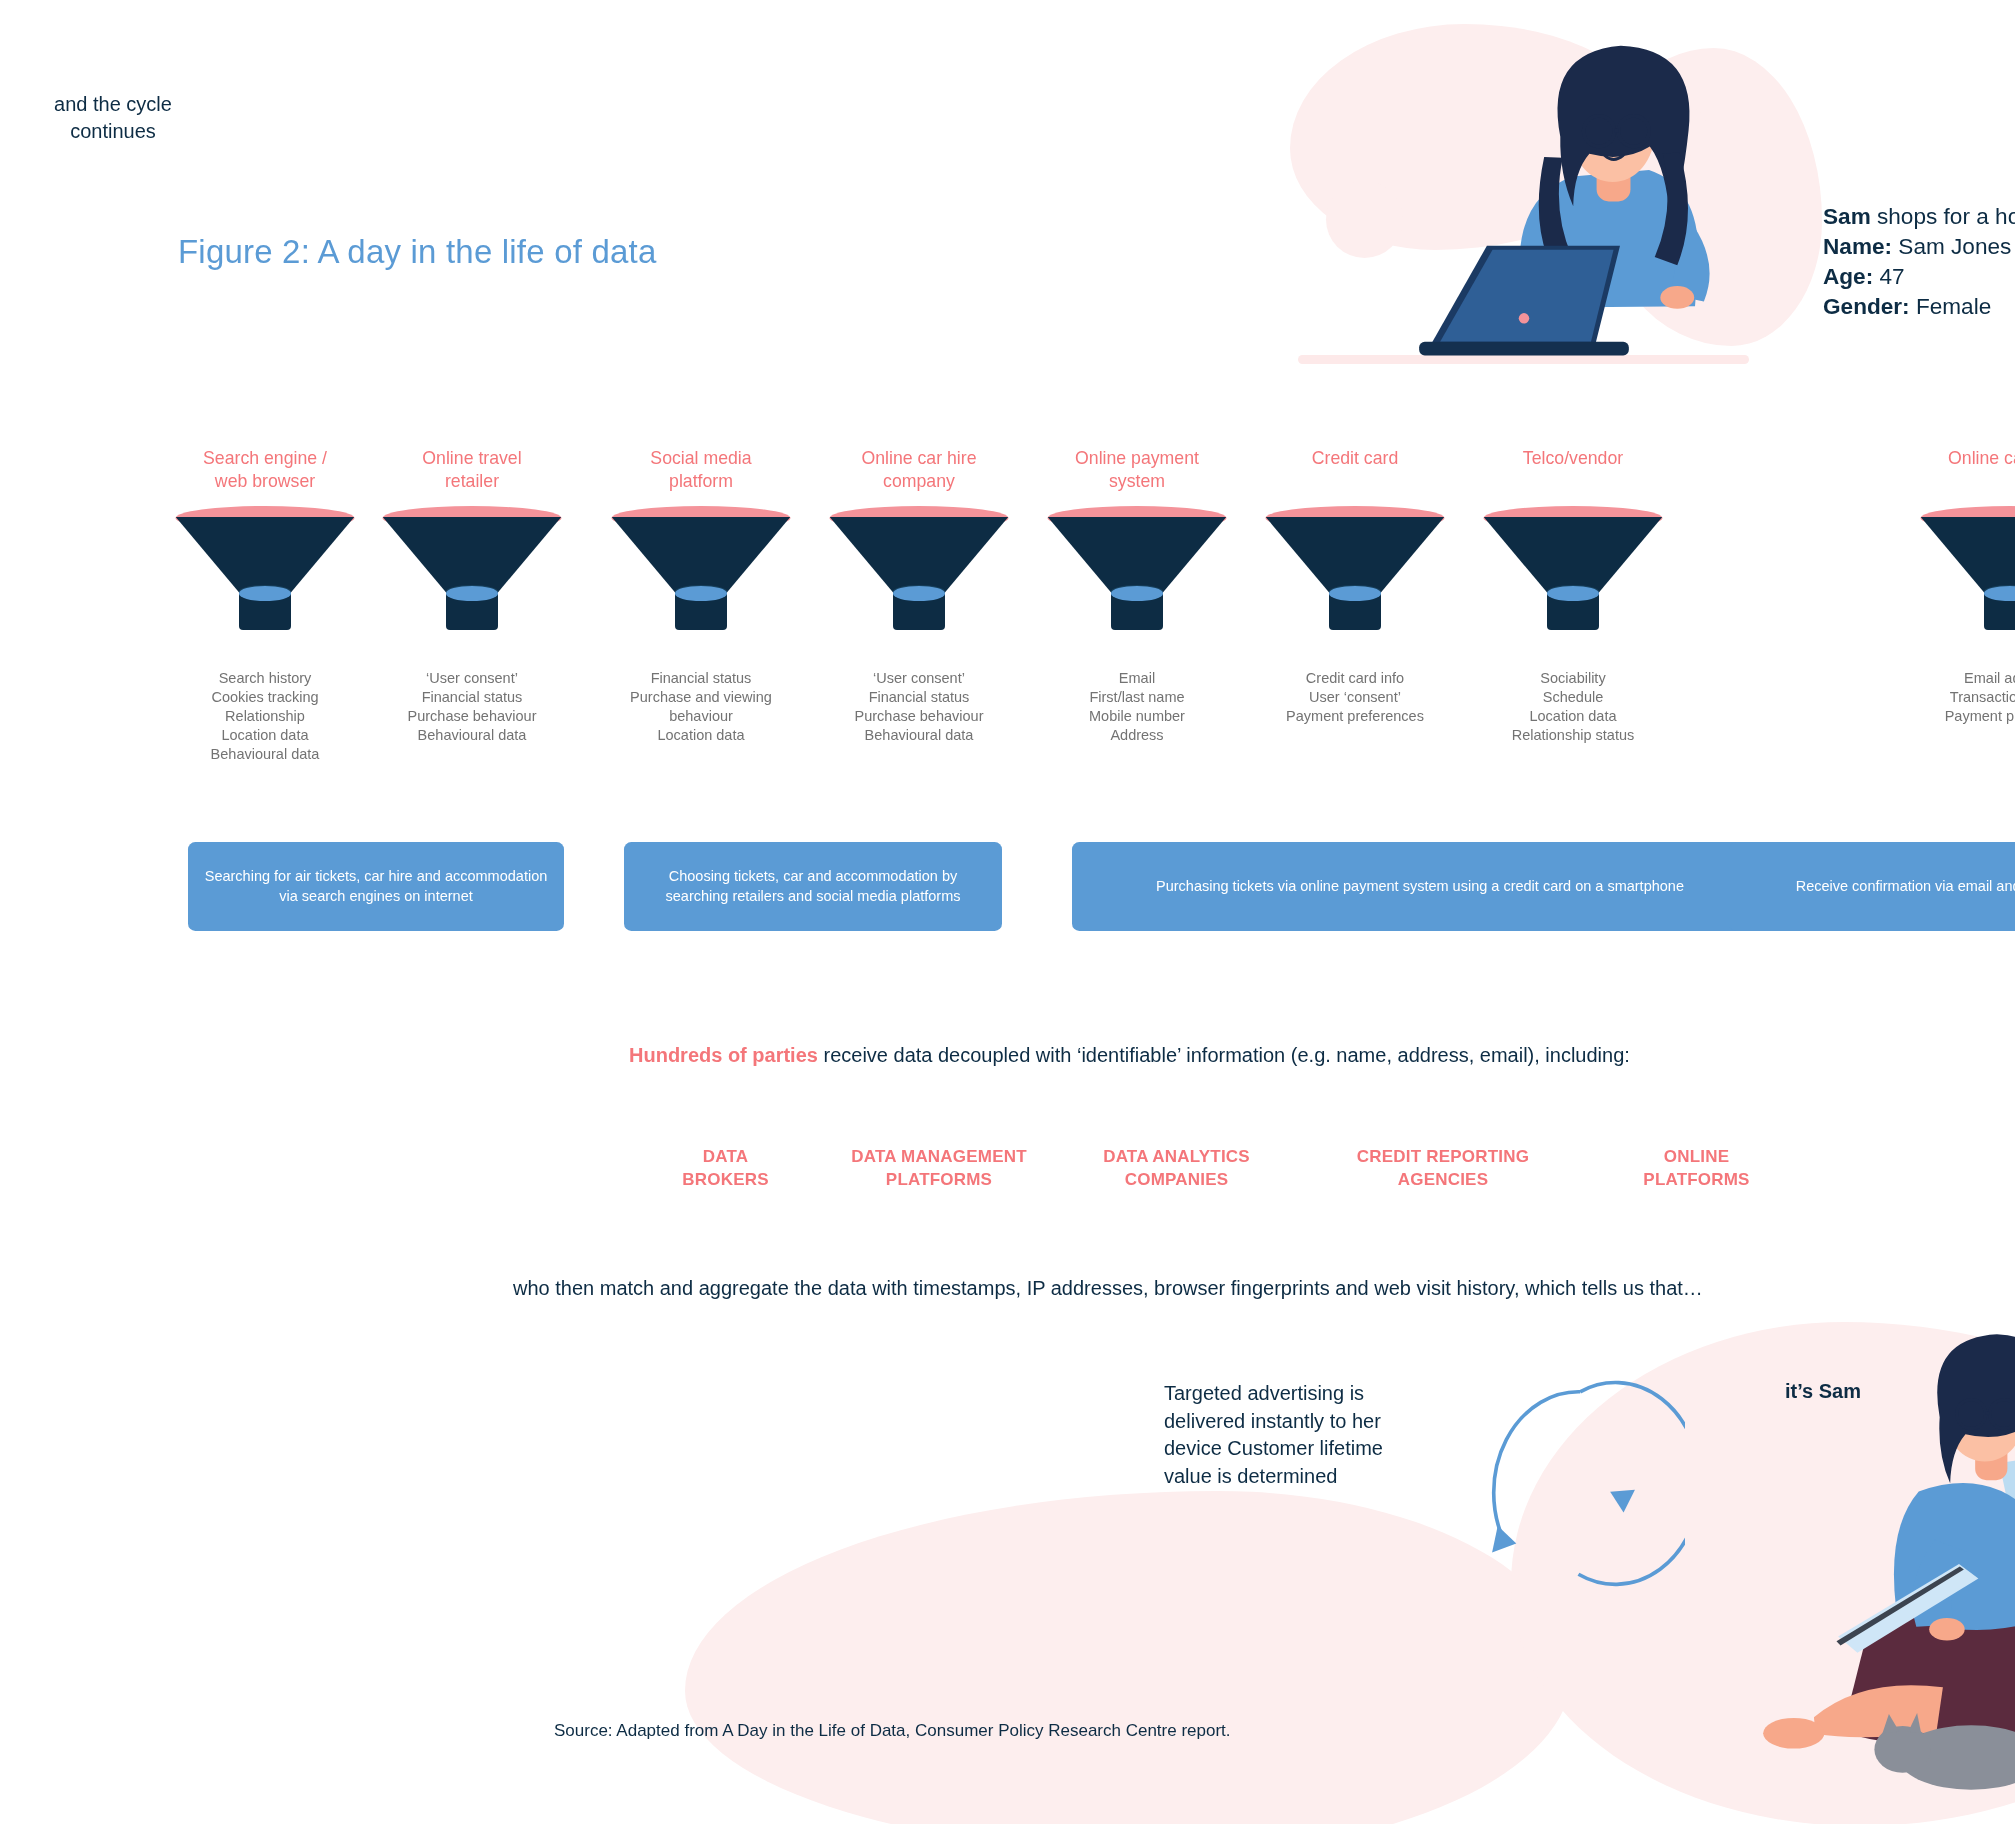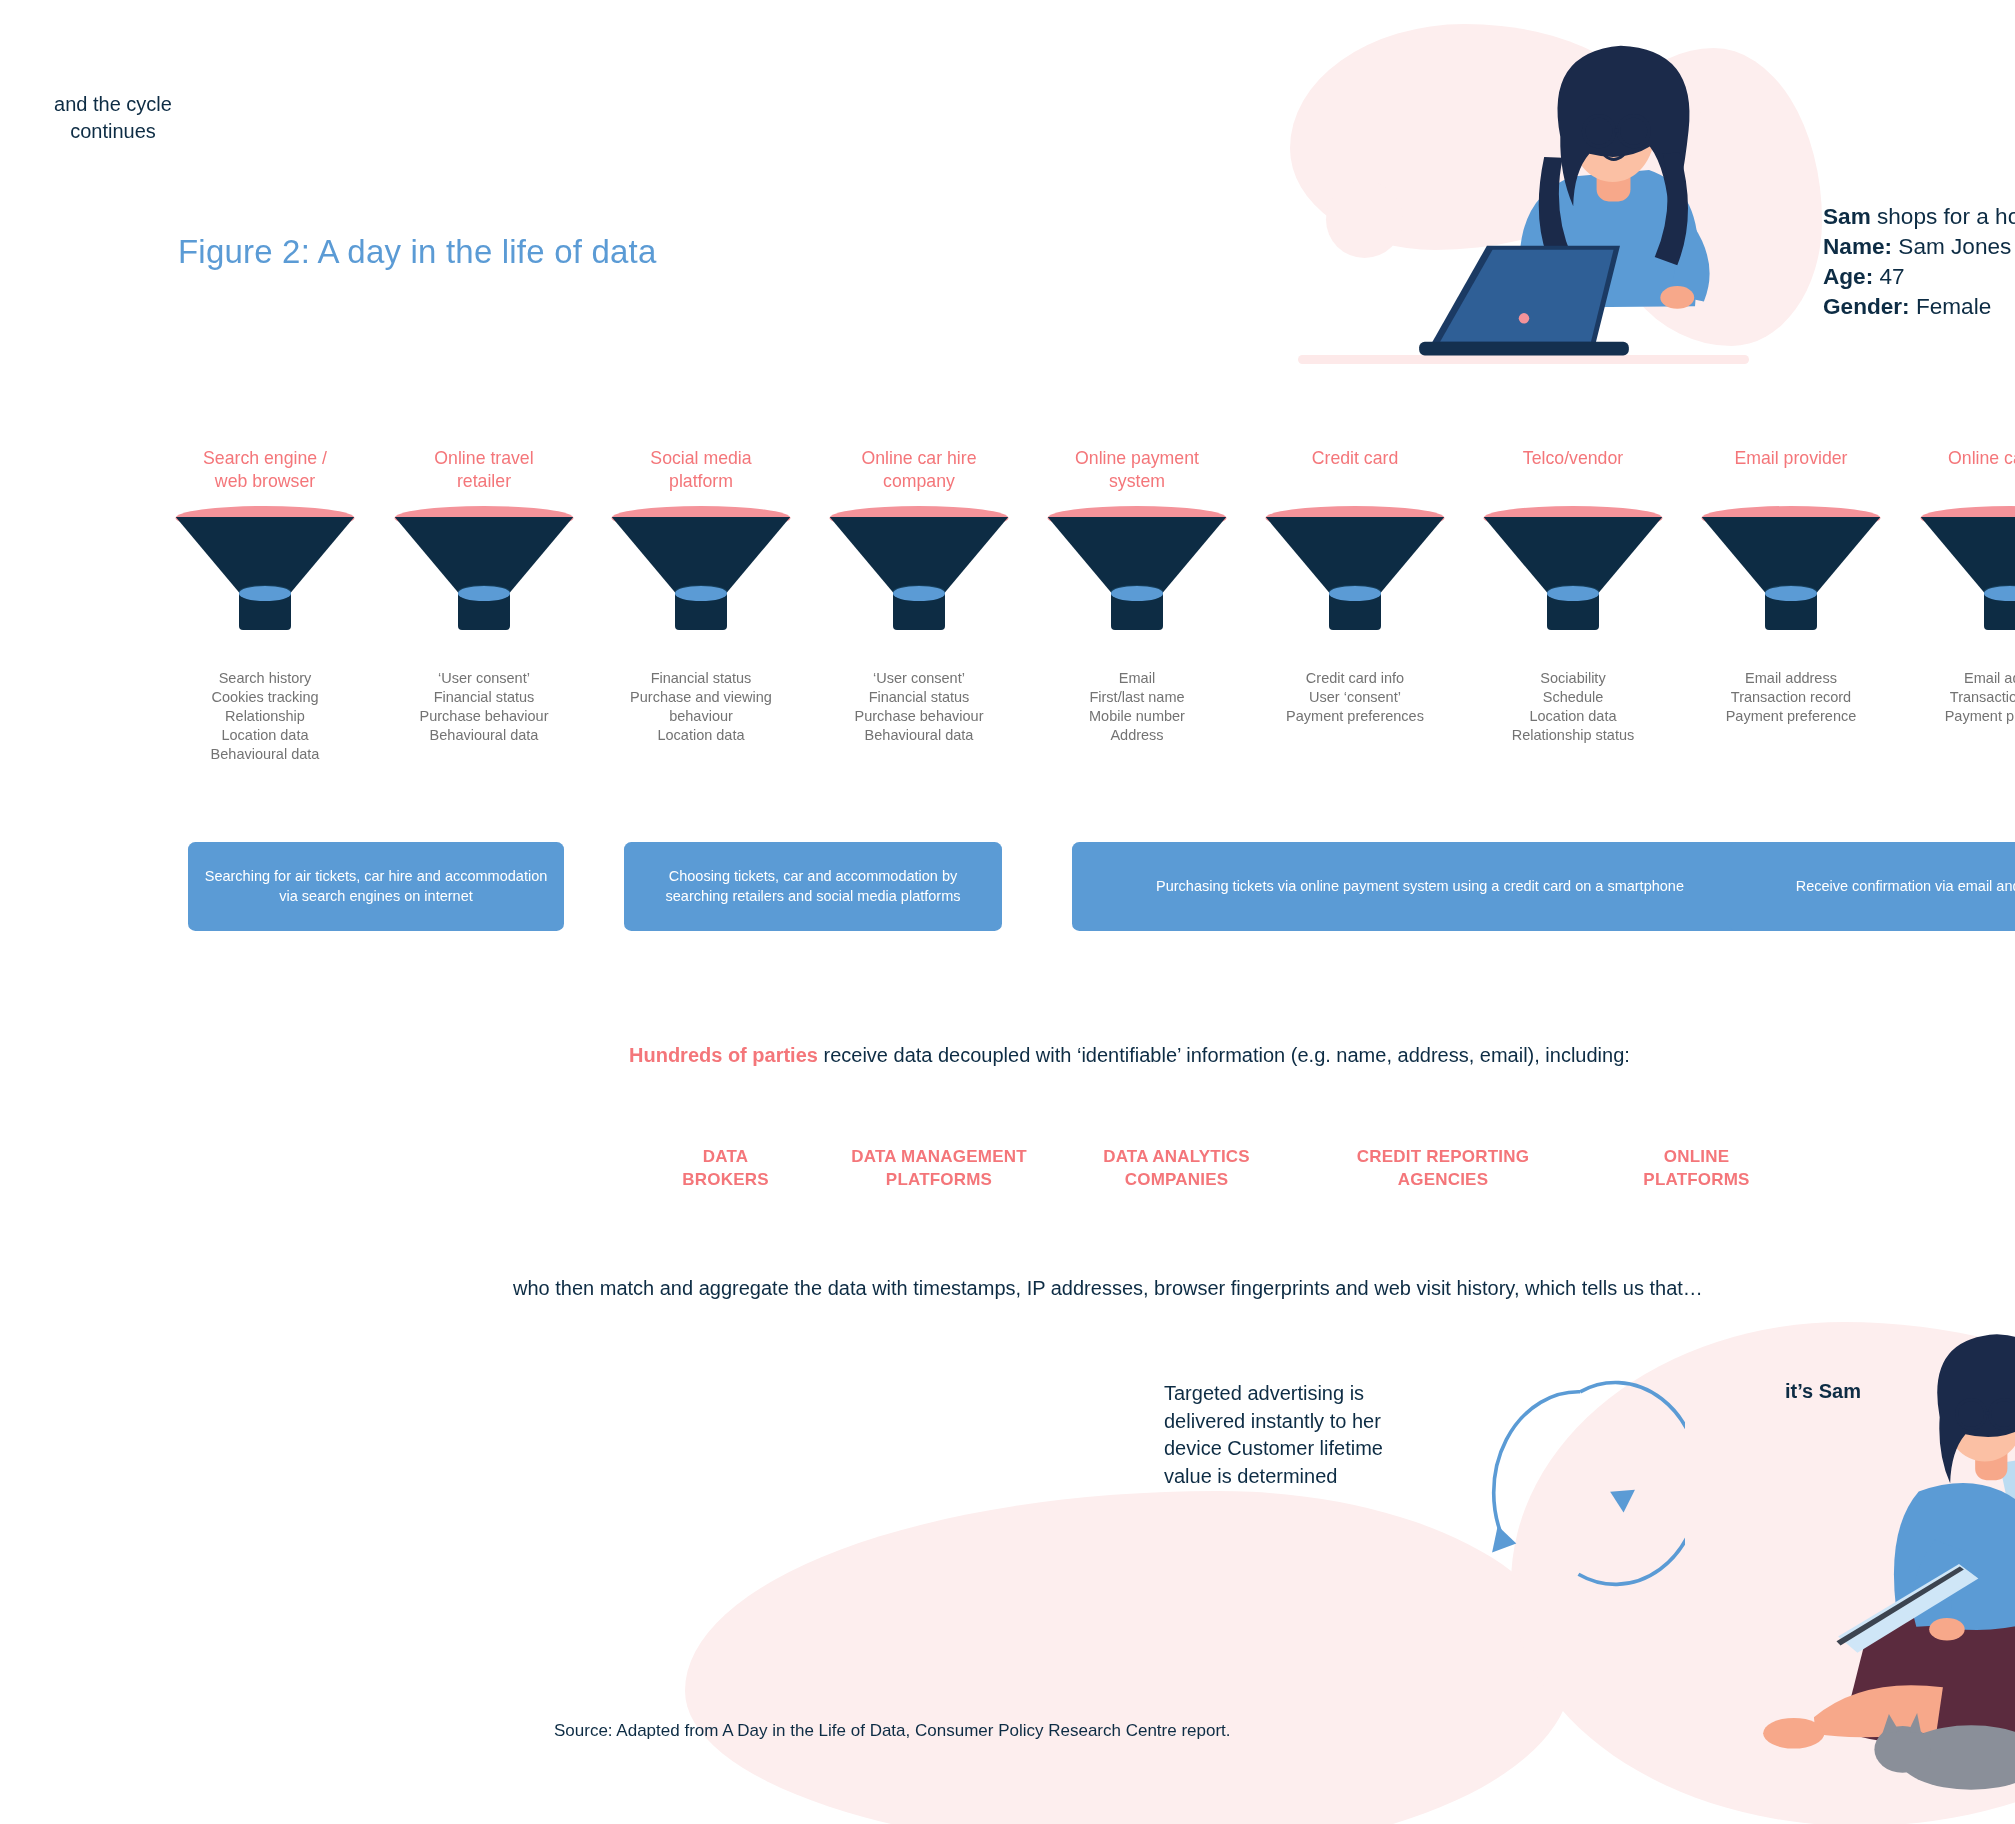--- a/index.html
+++ b/index.html
@@ -187,21 +187,21 @@
         <div class="fn-liquid"></div>
       </div>
       <div class="funnel-items">
         <div>Search history</div>
         <div>Cookies tracking</div>
         <div>Relationship</div>
         <div>Location data</div>
         <div>Behavioural data</div>
       </div>
     </div>
-    <div class="funnel-col" style="left: 371px; text-align: center;">
+    <div class="funnel-col" style="left: 359px; text-align: center;">
       <div class="funnel-head">
         <div>Online travel</div>
         <div>retailer</div>
       </div>
       <div class="funnel-graphic">
         <div class="fn-cone"></div>
         <div class="fn-body"></div>
         <div class="fn-stem"></div>
         <div class="fn-stem-top"></div>
         <div class="fn-liquid"></div>
@@ -296,37 +296,20 @@
         <div class="fn-body"></div>
         <div class="fn-stem"></div>
         <div class="fn-stem-top"></div>
         <div class="fn-liquid"></div>
       </div>
       <div class="funnel-items">
         <div>Sociability</div>
         <div>Schedule</div>
         <div>Location data</div>
         <div>Relationship status</div>
-      </div>
-    </div>
-    <div class="funnel-col" style="left: 1678px;">
-      <div class="funnel-head">
-        <div>Email provider</div>
-      </div>
-      <div class="funnel-graphic">
-        <div class="fn-cone"></div>
-        <div class="fn-body"></div>
-        <div class="fn-stem"></div>
-        <div class="fn-stem-top"></div>
-        <div class="fn-liquid"></div>
-      </div>
-      <div class="funnel-items">
-        <div>Email address</div>
-        <div>Transaction record</div>
-        <div>Payment preference</div>
       </div>
     </div>
     <div class="funnel-col" style="left: 1897px;">
       <div class="funnel-head">
         <div>Online calendar</div>
       </div>
       <div class="funnel-graphic">
         <div class="fn-cone"></div>
         <div class="fn-body"></div>
         <div class="fn-stem"></div>

